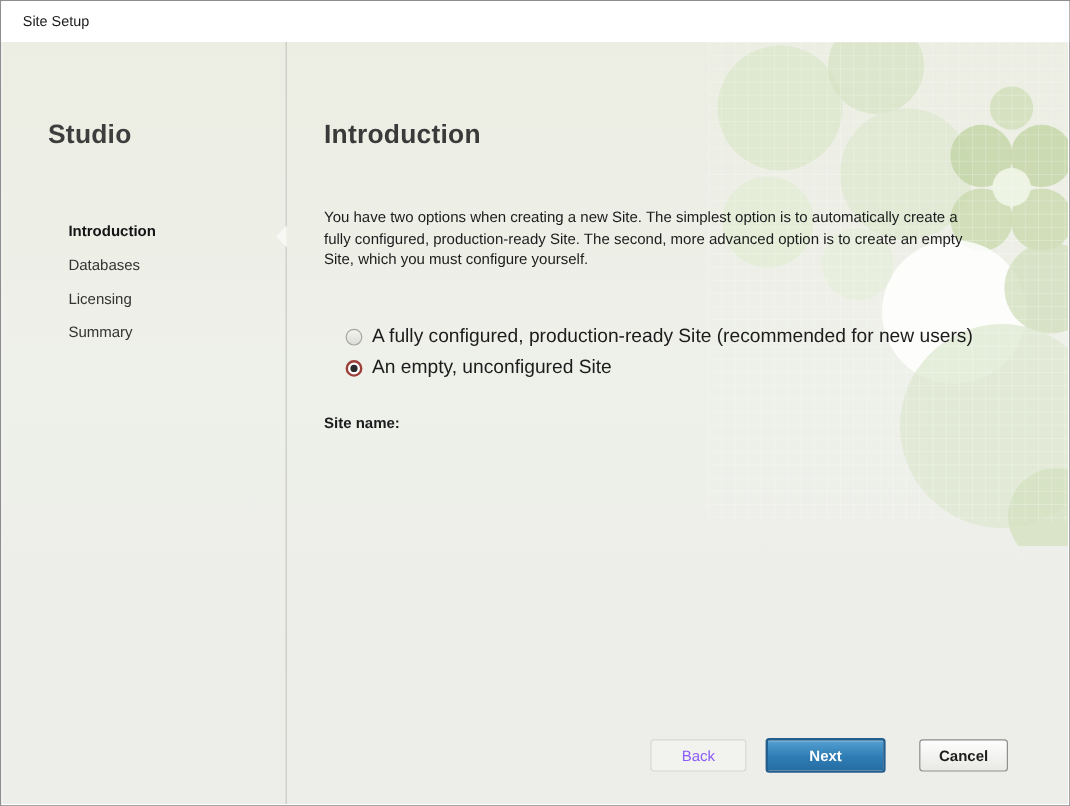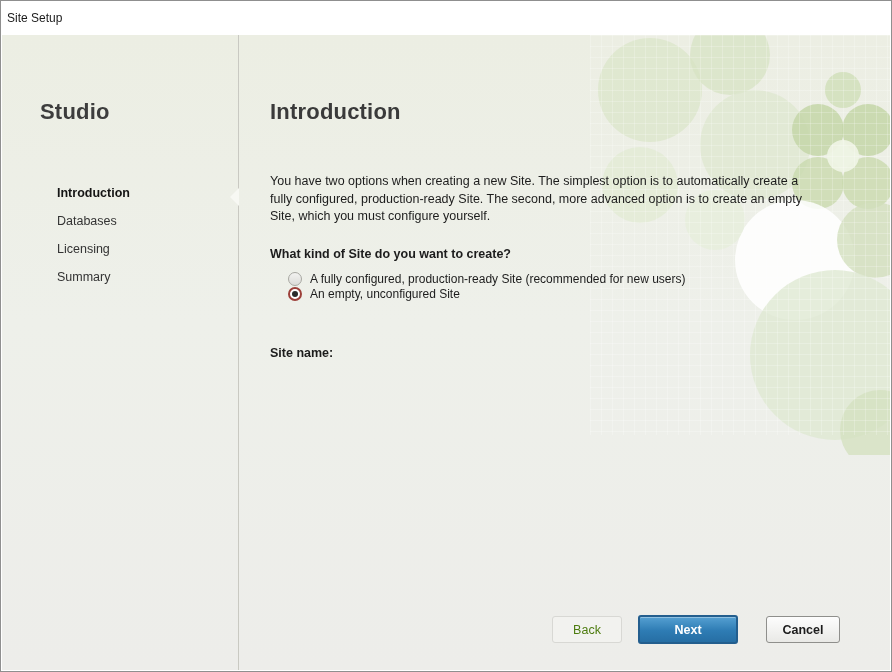--- a/index.html
+++ b/index.html
@@ -14,21 +14,21 @@
     border: 1px solid #8f8f8f;
     position: relative;
     background: #fff;
   }
   
   .titlebar {
     height: 34px;
     background: #ffffff;
     display: flex;
     align-items: center;
-    padding-left: 6px;
+    padding-left: 18px;
   }
   .titlebar-text {
     font-size: 12px;
     color: #1a1a1a;
   }
   
   .dialog-body {
     position: absolute;
     left: 1px; right: 1px; top: 34px; bottom: 1px;
     background: linear-gradient(180deg, #eceee3 0%, #eef0ea 45%, #ededea 100%);
@@ -123,21 +123,21 @@
     color: #1c1c1c;
   }
   .radio-row {
     position: absolute;
     left: 18px;
     display: flex;
     align-items: center;
     cursor: default;
   }
   .radio-row-1 { top: 237px; }
-  .radio-row-2 { top: 252px; }
+  .radio-row-2 { top: 263px; }
   .radio-circle {
     width: 14px; height: 14px;
     border-radius: 50%;
     border: 1px solid #a8a8a2;
     background: linear-gradient(180deg, #f2f2f0, #dcdcd8);
     margin-right: 8px;
     flex: 0 0 auto;
   }
   .radio-circle.selected {
     border: 2px solid #9c3f39;
@@ -147,21 +147,21 @@
   .radio-circle.selected::after {
     content: "";
     position: absolute;
     left: 50%; top: 50%;
     width: 6px; height: 6px;
     margin: -3px 0 0 -3px;
     border-radius: 50%;
     background: #2b2b2b;
   }
   .radio-label {
-    font-size: 12px;
+    font-size: 16px;
     color: #1c1c1c;
   }
   .site-name-label {
     position: absolute;
     left: 0; top: 311px;
     font-size: 12.5px;
     font-weight: bold;
     color: #1c1c1c;
   }
   .site-name-input {
@@ -186,24 +186,24 @@
     align-items: center;
   }
   .btn {
     height: 27px;
     font-family: "Liberation Sans", sans-serif;
     font-size: 12.5px;
     border-radius: 3px;
     cursor: pointer;
   }
   .btn-back {
-    width: 70px;
+    width: 80px;
     background: #f2f2ef;
     border: 1px solid #d8d8d4;
-    color: #4d7c0f;
+    color: #8b5cf6;
     margin-right: 16px;
     cursor: default;
   }
   .btn-next {
     width: 100px;
     height: 29px;
     background: linear-gradient(180deg, #55a0d2 0%, #2e7cb4 55%, #266ea4 100%);
     border: 2px solid #235e8e;
     box-shadow: inset 0 1px 0 rgba(255,255,255,0.35);
     color: #ffffff;
@@ -259,21 +259,20 @@
     </div>
 
     <div class="divider"></div>
     <div class="divider-notch"></div>
 
     <div class="content">
       <h1 class="page-heading">Introduction</h1>
 
       <p class="intro-paragraph">You have two options when creating a new Site. The simplest option is to automatically create a fully configured, production-ready Site. The second, more advanced option is to create an empty Site, which you must configure yourself.</p>
 
-      <div class="question">What kind of Site do you want to create?</div>
 
       <div class="radio-row radio-row-1">
         <span class="radio-circle"></span>
         <span class="radio-label">A fully configured, production-ready Site (recommended for new users)</span>
       </div>
 
       <div class="radio-row radio-row-2">
         <span class="radio-circle selected"></span>
         <span class="radio-label">An empty, unconfigured Site</span>
       </div>

